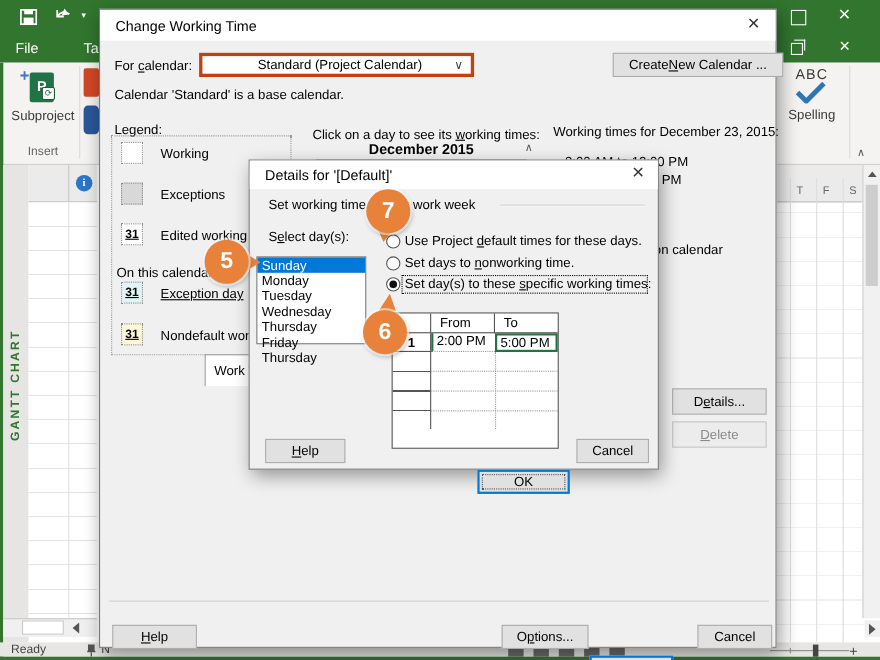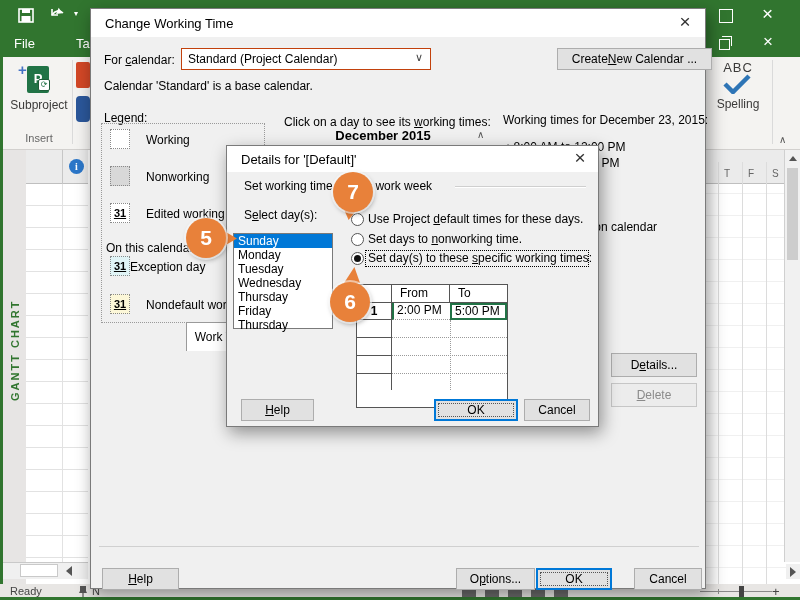--- a/index.html
+++ b/index.html
@@ -11,24 +11,24 @@
   
   .greenbar{background:#31752F;}
   .white{color:#fff;}
   
   .dlg{position:absolute;background:#f0f0f0;border:1px solid #7a7a7a;box-shadow:3px 6px 16px rgba(0,0,0,.4);}
   .dlg-titlebar{position:absolute;left:0;top:0;right:0;height:28px;background:#fff;}
   .dlg-title{position:absolute;left:14px;top:7px;font-size:13px;white-space:nowrap;}
   .close-x{position:absolute;top:3px;font-size:19px;color:#333;line-height:20px;width:20px;text-align:center;cursor:default;}
   .btn{position:absolute;display:flex;align-items:center;justify-content:center;background:#e1e1e1;
        border:1px solid #adadad;font-size:12px;color:#000;box-sizing:border-box;}
-  .btn.primary{border:2px solid #0078d7;outline:1px dotted #555;outline-offset:-5px;}
+  .btn.primary{border:2px solid #0078d7;outline:1px dotted #555;outline-offset:-5px;margin-top:28px;}
   .btn.disabled{color:#8a8a8a;background:#ececec;border-color:#c6c6c6;}
-  .combo{position:absolute;background:#fff;border:1px solid #c2410c;box-sizing:border-box;
-         display:flex;align-items:center;padding-left:6px;font-size:12px;}
+  .combo{position:absolute;background:#fff;border:3px solid #c2410c;box-sizing:border-box;
+         display:flex;align-items:center;padding-left:6px;font-size:12px;justify-content:center;}
   .combo .chev{position:absolute;right:7px;top:2px;color:#444;font-size:11px;}
   
   .swatch{position:absolute;width:20px;height:20px;border:1px dotted #8a8a8a;background:#fff;box-sizing:border-box;
           display:flex;align-items:center;justify-content:center;font-size:11px;font-weight:bold;}
   .swatch span{text-decoration:underline;}
   
   .tab{position:absolute;box-sizing:border-box;border:1px solid #9a9a9a;font-size:12px;
        display:flex;align-items:center;justify-content:center;}
   .tab.inactive{background:#f0f0f0;}
   .tab.active{background:#fff;border-bottom:none;}
@@ -156,30 +156,30 @@
     </div>
     <div class="btn" style="left:466px;top:39px;width:155px;height:22px;">Create <u>N</u>ew Calendar ...</div>
     <div class="lbl" style="left:13px;top:70px;">Calendar 'Standard' is a base calendar.</div>
 
     <div class="lbl" style="left:13px;top:102px;">Legend:</div>
 
     <div class="abs" style="left:10px;top:114px;width:162px;height:198px;border:1px dotted #9a9a9a;">
       <div class="swatch" style="left:8px;top:5px;"></div>
       <div class="lbl" style="left:44px;top:9px;">Working</div>
       <div class="swatch" style="left:8px;top:42px;background:#d8d8d8;"></div>
-      <div class="lbl" style="left:44px;top:46px;">Nonworking</div>
+      <div class="lbl" style="left:44px;top:46px;">Exceptions</div>
       <div class="swatch" style="left:8px;top:79px;">
           <span>31</span>
         </div>
       <div class="lbl" style="left:44px;top:83px;">Edited working hours</div>
       <div class="lbl" style="left:4px;top:117px;">On this calendar:</div>
       <div class="swatch" style="left:8px;top:132px;background:#E0F4F6;">
           <span>31</span>
         </div>
-      <div class="lbl" style="left:28px;top:136px;">Exception day</div>
+      <div class="lbl" style="left:44px;top:136px;text-decoration:underline;">Exception day</div>
       <div class="swatch" style="left:8px;top:170px;background:#FCF7D8;">
           <span>31</span>
         </div>
       <div class="lbl" style="left:44px;top:174px;">Nondefault work week</div>
     </div>
 
     <div class="lbl" style="left:193px;top:106px;">Click on a day to see its <u>w</u>orking times:</div>
     <div class="lbl" style="left:196px;top:119px;width:192px;text-align:center;font-weight:bold;font-size:13px;">December 2015</div>
     <div class="abs" style="left:196px;top:136px;width:192px;height:2px;background:#222;"></div>
     <div class="abs" style="left:196px;top:138px;width:192px;height:8px;border-left:1px solid #555;border-right:1px solid #555;background:repeating-linear-gradient(90deg,transparent 0 26.4px,#555 26.4px 27.4px);box-sizing:border-box;"></div>
@@ -205,21 +205,21 @@
 
   <div class="dlg" style="left:226px;top:145px;width:371px;height:280px;z-index:30;">
     <div class="dlg-titlebar" style="height:26px;"></div>
     <div class="dlg-title" style="top:6px;">Details for '[Default]'</div>
     <div class="close-x" style="right:8px;top:2px;">×</div>
 
     <div class="lbl" style="left:17px;top:33px;">Set working time for this work week</div>
     <div class="abs" style="left:228px;top:40px;width:131px;height:1px;background:#cfcfcf;border-bottom:1px solid #fff;"></div>
 
     <div class="lbl" style="left:17px;top:62px;">S<u>e</u>lect day(s):</div>
-    <div class="listbox" style="left:6px;top:87px;width:100px;height:96px;">
+    <div class="listbox" style="left:6px;top:87px;width:100px;height:80px;">
       <div class="day sel">Sunday</div>
       <div class="day">Monday</div>
       <div class="day">Tuesday</div>
       <div class="day">Wednesday</div>
       <div class="day">Thursday</div>
       <div class="day">Friday</div>
       <div class="day">Thursday</div>
     </div>
 
     <div class="radio" style="left:124px;top:67px;"></div>

